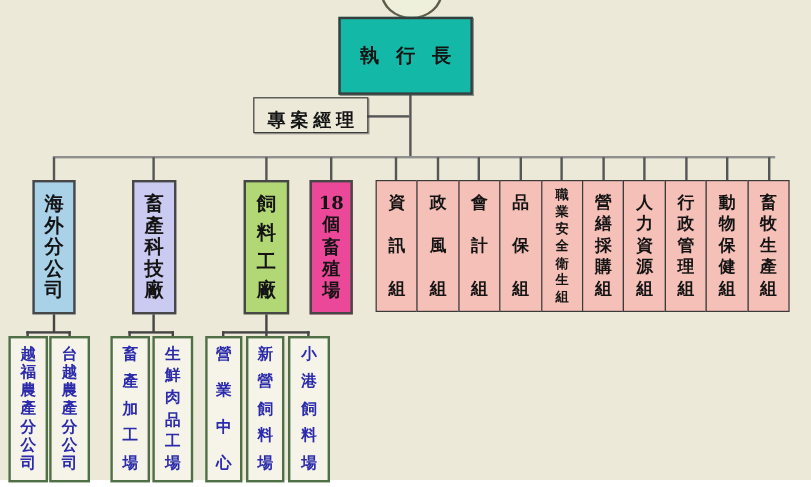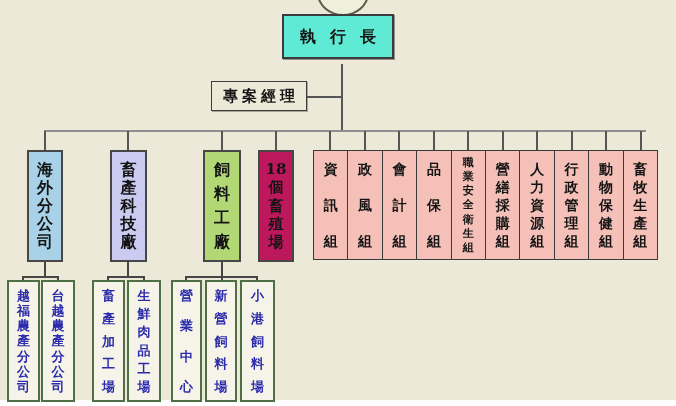--- a/index.html
+++ b/index.html
@@ -13,42 +13,42 @@
   .logo{
     position:absolute;left:317px;top:-30px;width:48px;height:42px;
     border-radius:50%;border:2px solid #5c5c4a;background:#eef0dc;z-index:1;
   }
   .line{position:absolute;z-index:1;}
   .lv{background:#565656;width:2px;}
   .lh{background:#8f8f8f;height:2px;}
   .lb{background:#454545;}
   .box{position:absolute;box-sizing:border-box;z-index:2;}
   .exec-box{
-    left:282px;top:14px;width:112px;height:45px;
-    background:#5eead4;border:2px solid #3c3c3c;box-shadow:1px 1px 0 #44444488;
+    left:282px;top:14px;width:112px;height:65px;
+    background:#14b8a6;border:2px solid #3c3c3c;box-shadow:1px 1px 0 #44444488;
     display:flex;flex-direction:column;justify-content:space-evenly;align-items:center;
     font-size:16px;line-height:1;
   }
   .exec-box .l1{letter-spacing:14px;padding-left:14px;}
   .exec-box .l2{letter-spacing:4px;padding-left:4px;}
   .pm-box{
     left:211px;top:81px;width:96px;height:30px;
     border:1px solid #3c3c3c;box-shadow:1px 1px 0 #44444466;
-    display:flex;justify-content:center;align-items:center;
+    display:flex;justify-content:center;align-items:flex-end;
     font-size:15px;letter-spacing:4px;padding-left:4px;
   }
   .vbox{
     display:flex;flex-direction:column;justify-content:space-between;align-items:center;
     border:2px solid #474747;line-height:1;
   }
   .division{top:150px;height:112px;padding:10px 0;font-size:16px;}
   .d-overseas{left:27px;width:36px;background:#a9d2e9;}
   .d-tech{left:110px;width:37px;background:#cbcbf2;}
   .d-feed{left:203px;width:38px;background:#b2d876;}
-  .d-farms{left:258px;width:36px;background:#be185d;font-size:15px;}
+  .d-farms{left:258px;width:36px;background:#ec4899;font-size:15px;}
   .groups{
     position:absolute;left:313px;top:150px;width:345px;height:110px;
     display:flex;z-index:2;
   }
   .gbox{
     flex:1;box-sizing:border-box;border:1px solid #3a3a3a;margin-left:-1px;
     background:#f5c0b8;display:flex;flex-direction:column;
     justify-content:space-between;align-items:center;
     padding:11px 0;font-size:14px;line-height:1;
   }

